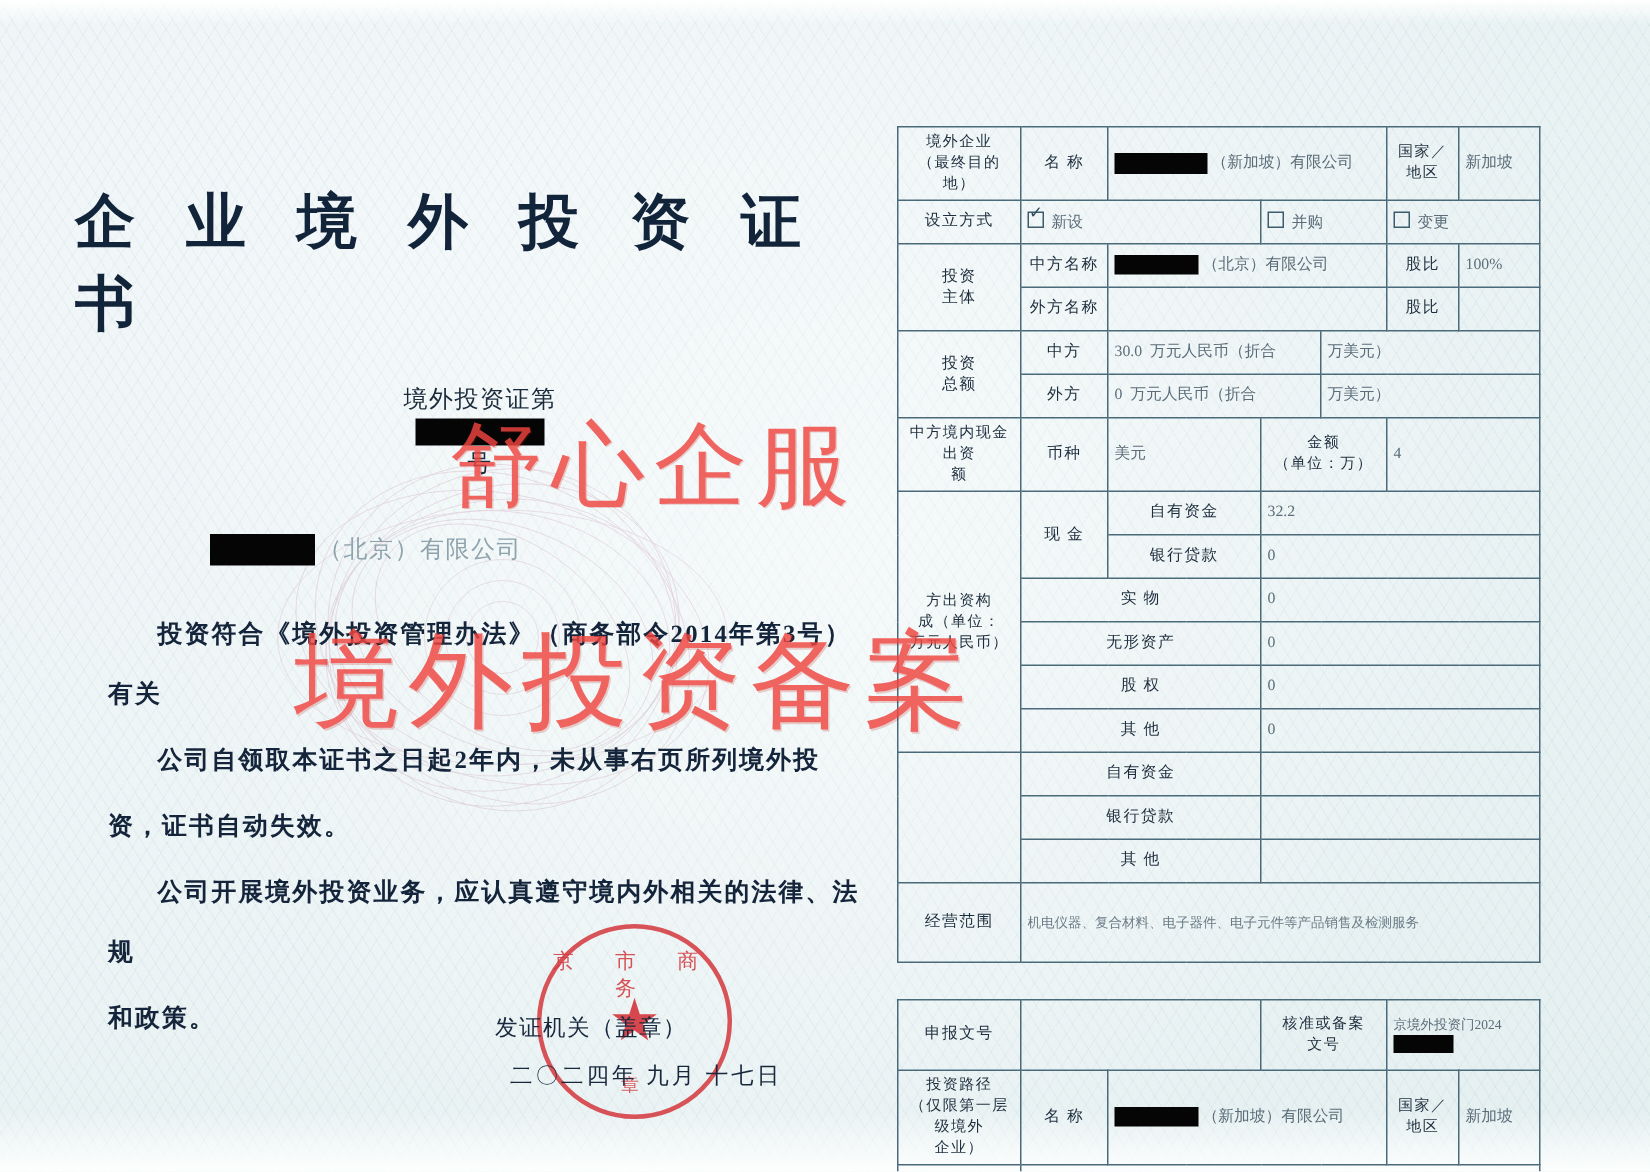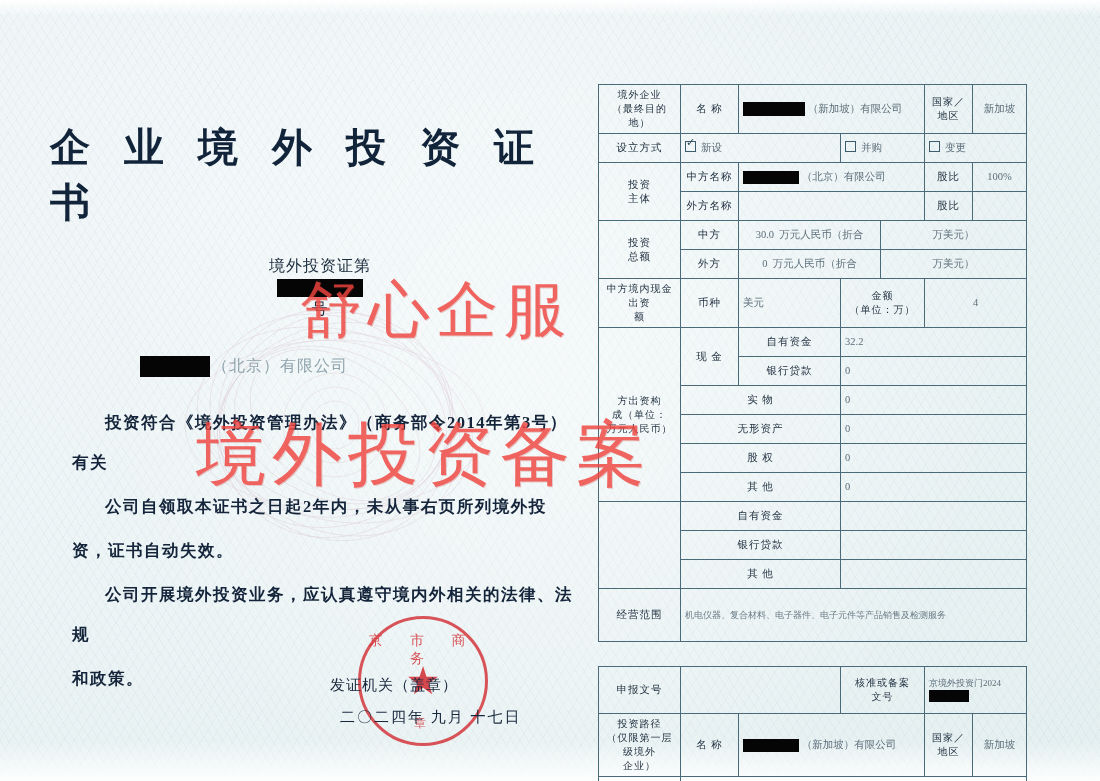--- a/index.html
+++ b/index.html
@@ -195,21 +195,21 @@
   table.form td {
     border: 1px solid #4a6a7a;
     padding: 3px 4px;
     vertical-align: middle;
     height: 22px;
     line-height: 14px;
   }
   .lbl { text-align: center; letter-spacing: 1px; }
   .lbl-sm { font-size: 10px; line-height: 13px; }
   .val { padding-left: 6px; color: #5b6d79; }
-  .val-c { text-align: center; color: #5b6d79; }
+  .val-c { color: #5b6d79; }
   .cbox {
     display: inline-block;
     width: 9px; height: 9px;
     border: 1px solid #3c5c6c;
     margin-right: 5px;
     vertical-align: -1px;
     position: relative;
   }
   .cbox.checked::after {
     content: "✓";

